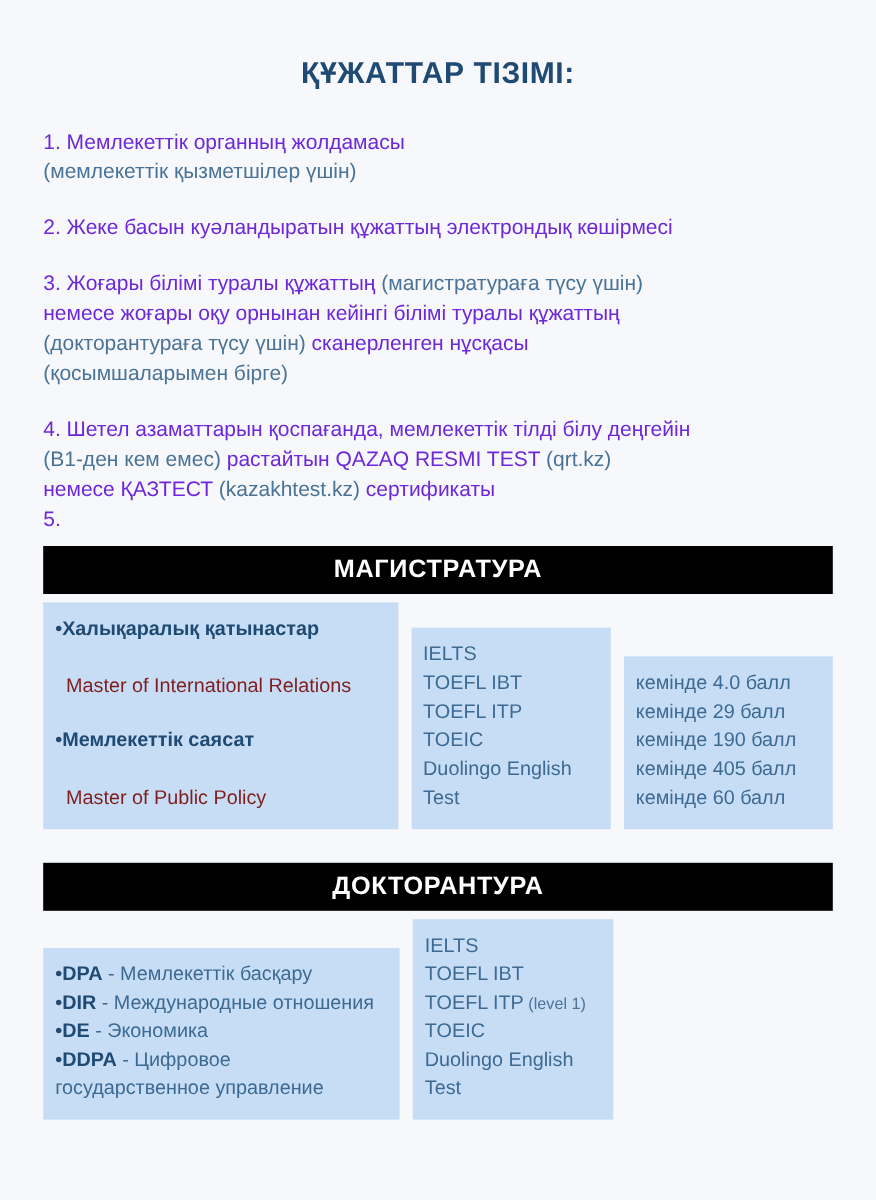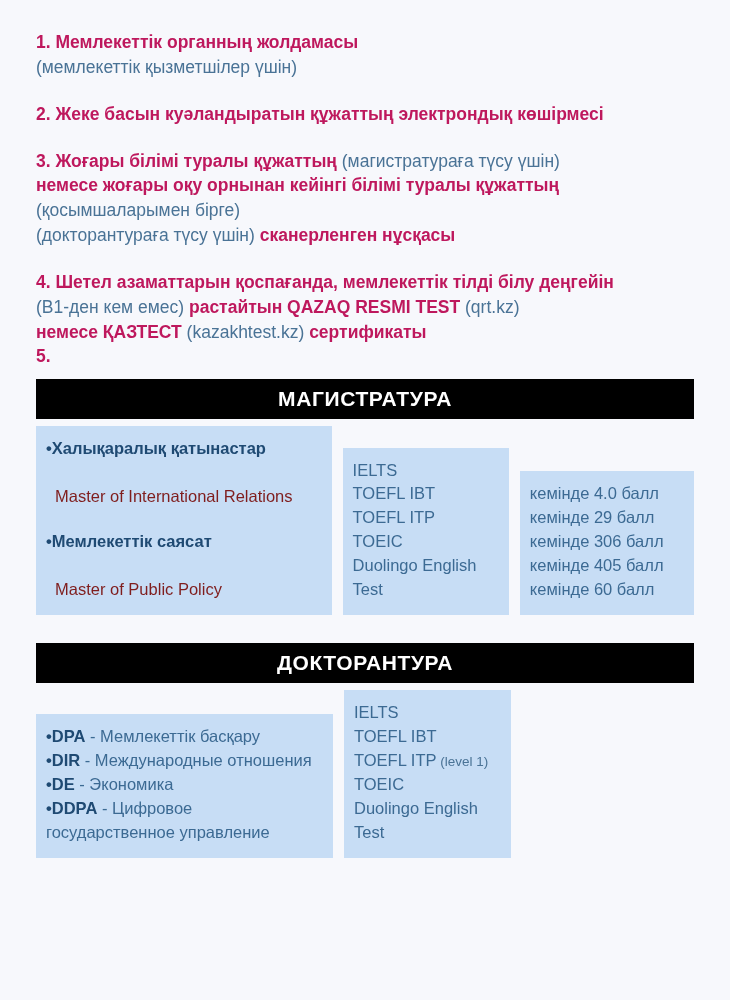--- a/index.html
+++ b/index.html
@@ -37,22 +37,22 @@
     margin-bottom: 22px;
     line-height: 1.42;
     font-size: 17.5px;
     color: #2d5378;
   }
   .doc-item .ln {
     display: block;
     white-space: nowrap;
   }
   .b {
-    font-weight: bold;
-    color: #be185d;
+    font-weight: normal;
+    color: #6d28d9;
   }
   .r {
     font-weight: normal;
     color: #4a7396;
   }
   .item-5 {
     margin-bottom: 10px;
   }
 
   
@@ -132,34 +132,35 @@
   .wrapline {
     color: #3c6a93;
     white-space: nowrap;
   }
 </style>
 </head>
 <body>
 
 <div class="page">
 
+  <div class="doc-title">ҚҰЖАТТАР ТІЗІМІ:</div>
 
   <div class="doc-list">
       <div class="doc-item">
         <span class="ln"><span class="b">1. Мемлекеттік органның жолдамасы</span></span>
         <span class="ln"><span class="r">(мемлекеттік қызметшілер үшін)</span></span>
       </div>
       <div class="doc-item">
         <span class="ln"><span class="b">2. Жеке басын куәландыратын құжаттың электрондық көшірмесі</span></span>
       </div>
       <div class="doc-item">
         <span class="ln"><span class="b">3. Жоғары білімі туралы құжаттың </span><span class="r">(магистратураға түсу үшін)</span></span>
         <span class="ln"><span class="b">немесе жоғары оқу орнынан кейінгі білімі туралы құжаттың</span></span>
+        <span class="ln"><span class="r">(докторантураға түсу үшін) </span><span class="b">сканерленген нұсқасы</span></span>
         <span class="ln"><span class="r">(қосымшаларымен бірге)</span></span>
-        <span class="ln"><span class="r">(докторантураға түсу үшін) </span><span class="b">сканерленген нұсқасы</span></span>
       </div>
       <div class="doc-item item-5">
         <span class="ln"><span class="b">4. Шетел азаматтарын қоспағанда, мемлекеттік тілді білу деңгейін</span></span>
         <span class="ln"><span class="r">(В1-ден кем емес) </span><span class="b">растайтын QAZAQ RESMI TEST </span><span class="r">(qrt.kz)</span></span>
         <span class="ln"><span class="b">немесе ҚАЗТЕСТ </span><span class="r">(kazakhtest.kz) </span><span class="b">сертификаты</span></span>
         <span class="ln"><span class="b">5.</span></span>
       </div>
     </div>
 
   <div>
@@ -177,21 +178,21 @@
             <div class="exam"><span>IELTS</span></div>
             <div class="exam"><span>TOEFL IBT</span></div>
             <div class="exam"><span>TOEFL ITP</span></div>
             <div class="exam"><span>TOEIC</span></div>
             <div class="exam"><span>Duolingo English</span></div>
             <div class="exam"><span>Test</span></div>
           </div>
           <div class="col col-scores">
             <div class="score">кемінде 4.0 балл</div>
             <div class="score">кемінде 29 балл</div>
-            <div class="score">кемінде 306 балл</div>
+            <div class="score">кемінде 190 балл</div>
             <div class="score">кемінде 405 балл</div>
             <div class="score">кемінде 60 балл</div>
           </div>
         </div>
       </div>
       <div class="tbl">
         <div class="tbl-head">ДОКТОРАНТУРА</div>
         <div class="tbl-body">
           <div class="col col-progs">
             <div class="prog"><span class="bullet">•</span><span class="prog-code">DPA</span><span class="prog-desc"> - Мемлекеттік басқару</span></div>

